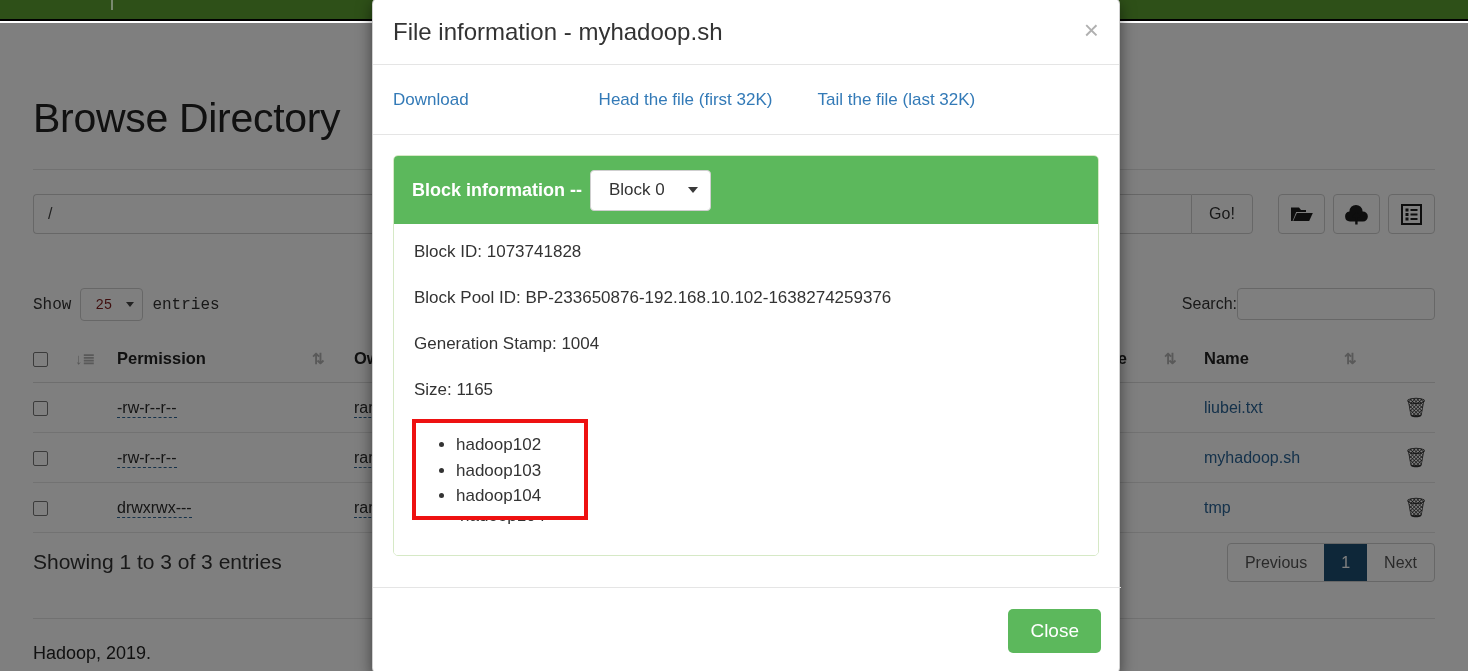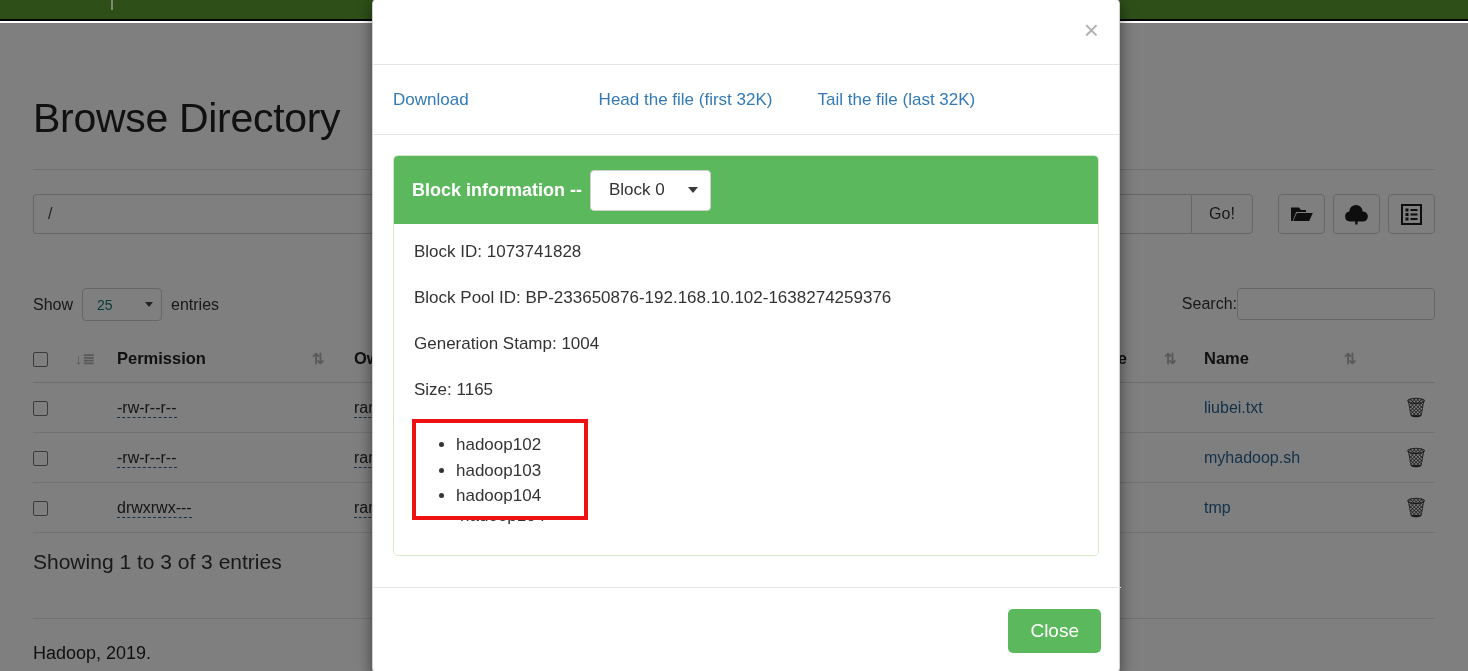--- a/index.html
+++ b/index.html
@@ -67,28 +67,28 @@
     border: 1px solid #cfcfcf; border-radius: 4px; background: #fff;
     display: flex; align-items: center; justify-content: center;
     cursor: pointer;
   }
   .tool-btn svg { display:block; }
 
   
   .show-row {
     position: absolute; left: 33px; top: 265px;
     display: flex; align-items: center; gap: 9px;
-    font-size: 16px; color: #333;
+    font-size: 16px; color: #333; font-family: Liberation Mono, monospace;
   }
   .mini-select {
-    width: 80px; height: 33px;
+    width: 63px; height: 33px;
     border: 1px solid #cfcfcf; border-radius: 4px; background: #fff;
     display: flex; align-items: center; justify-content: space-between;
     padding: 0 8px 0 14px;
-    font-size: 14px; color: #0f766e;
+    font-size: 14px; color: #7f1d1d;
   }
   .caret {
     width: 0; height: 0;
     border-left: 4.5px solid transparent; border-right: 4.5px solid transparent;
     border-top: 5.5px solid #444;
   }
   .search-row {
     position: absolute; right: 33px; top: 265px;
     display: flex; align-items: center; gap: 0;
     font-size: 16px; color: #333;
@@ -394,31 +394,37 @@
           <td></td>
           <td>
             <span class="trash">🗑</span>
           </td>
         </tr>
       </tbody>
     </table>
 
     <div class="showing">Showing 1 to 3 of 3 entries</div>
 
+    <div class="pager">
+      <div class="pg">Previous</div>
+      <div class="pg active">1</div>
+      <div class="pg">Next</div>
+    </div>
 
     <div class="footer-rule"></div>
     <div class="footer-text">Hadoop, 2019.</div>
   </div>
 </div>
 
 <div id="dim"></div>
 
 <div id="modal">
 
   <div class="m-head">
+    <span class="m-title">File information - myhadoop.sh</span>
     <span class="m-close">×</span>
   </div>
 
   <div class="m-links">
     <a class="lk1">Download</a>
     <a class="lk2">Head the file (first 32K)</a>
     <a class="lk3">Tail the file (last 32K)</a>
   </div>
 
   <div class="m-body">

